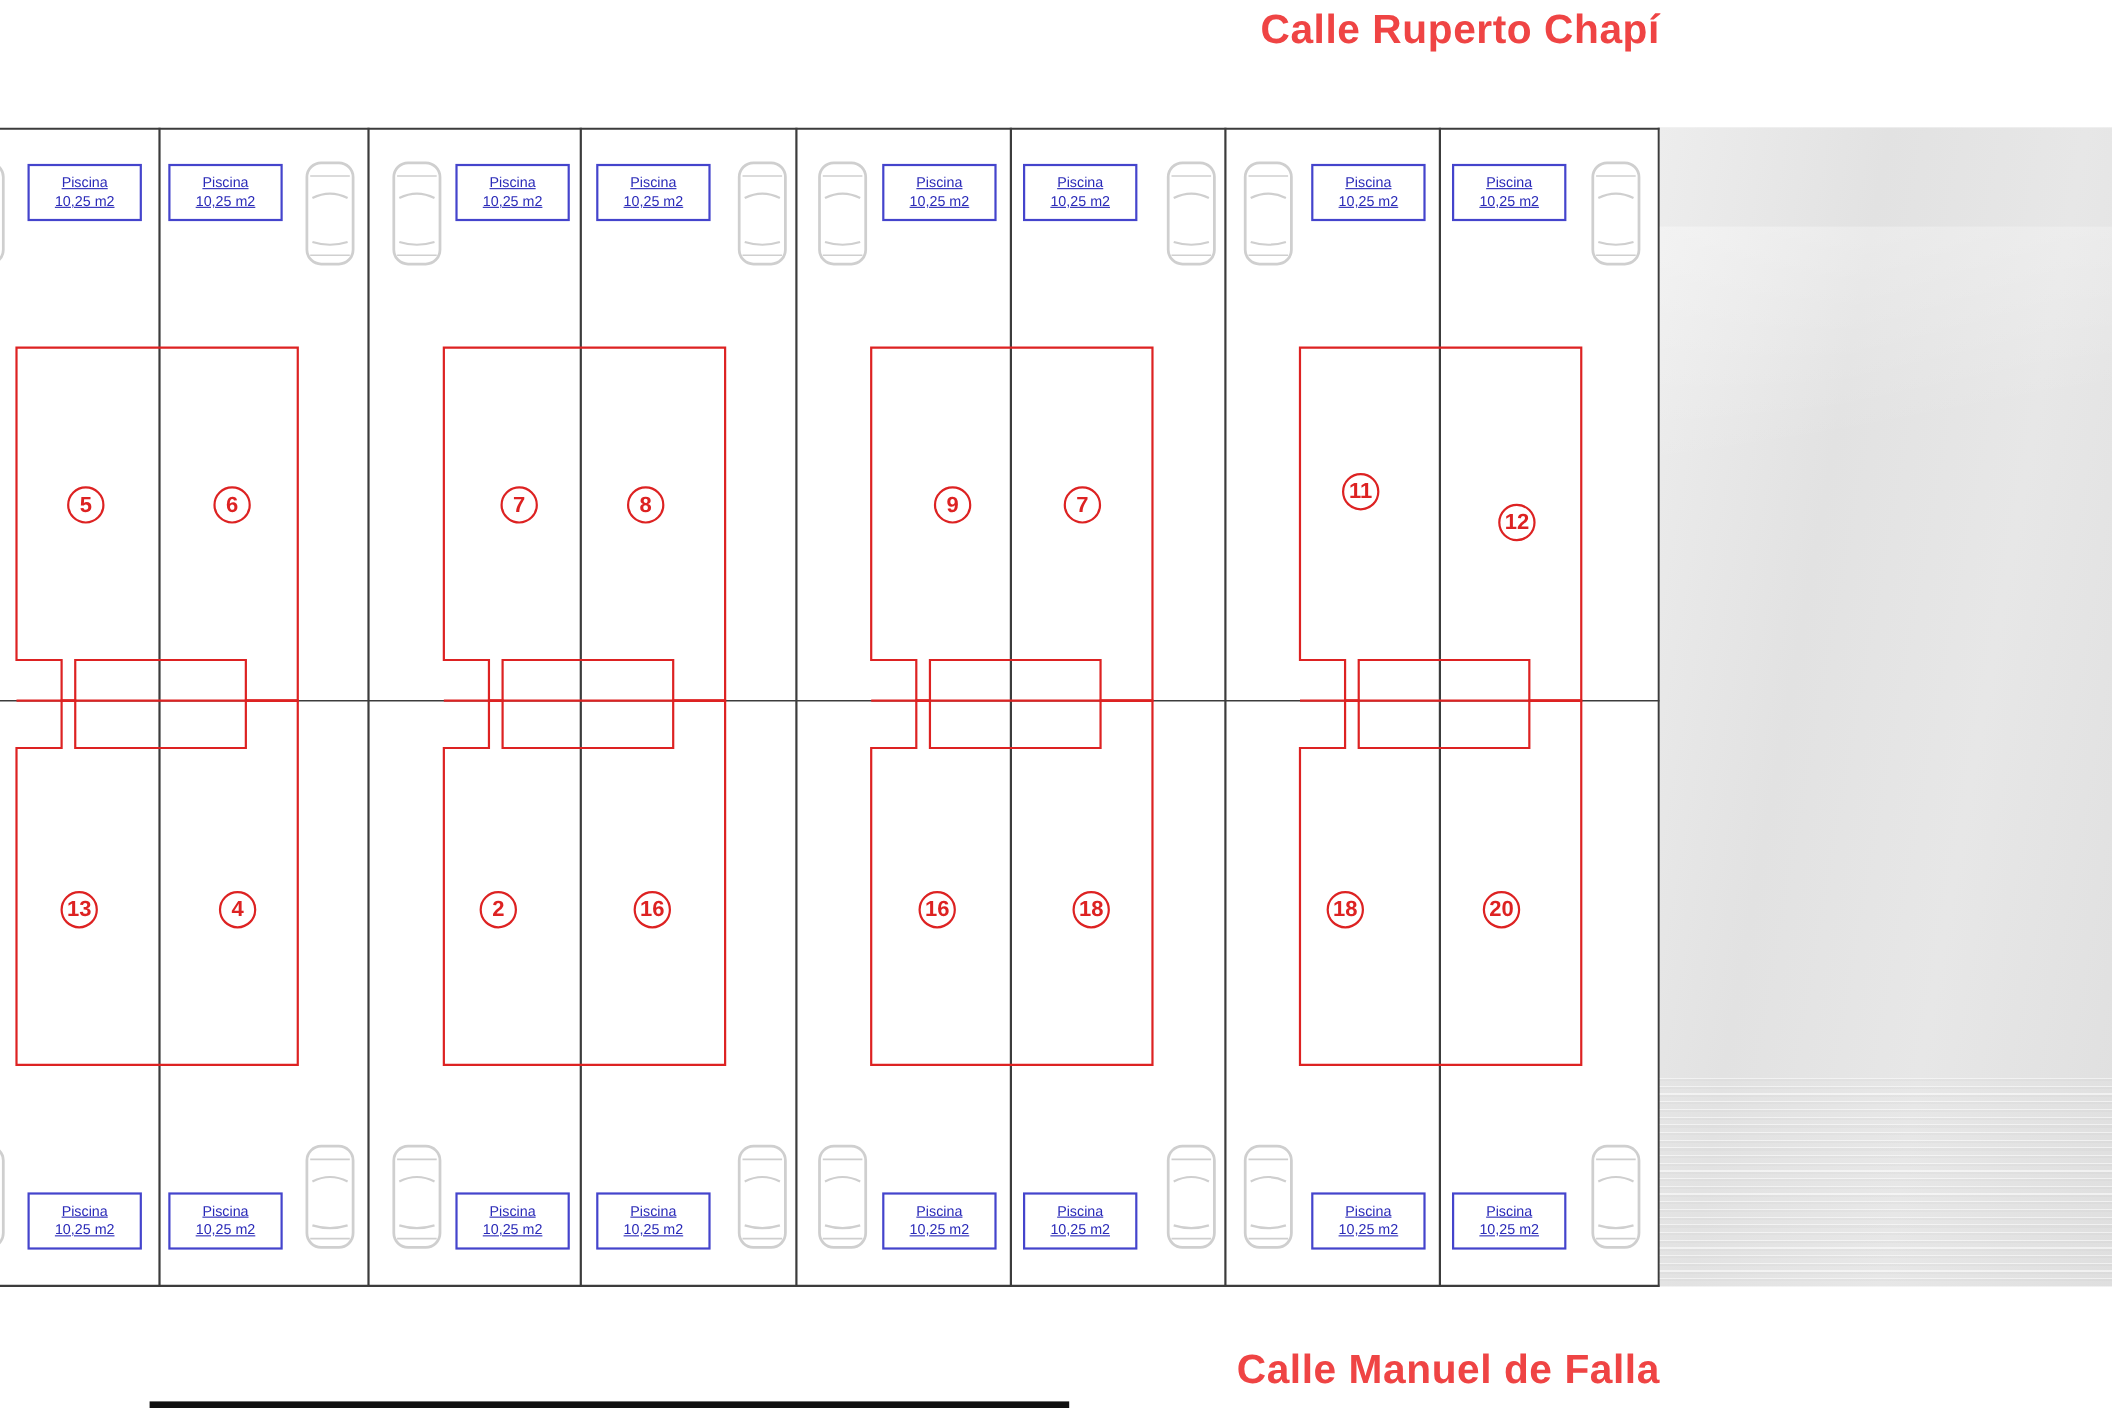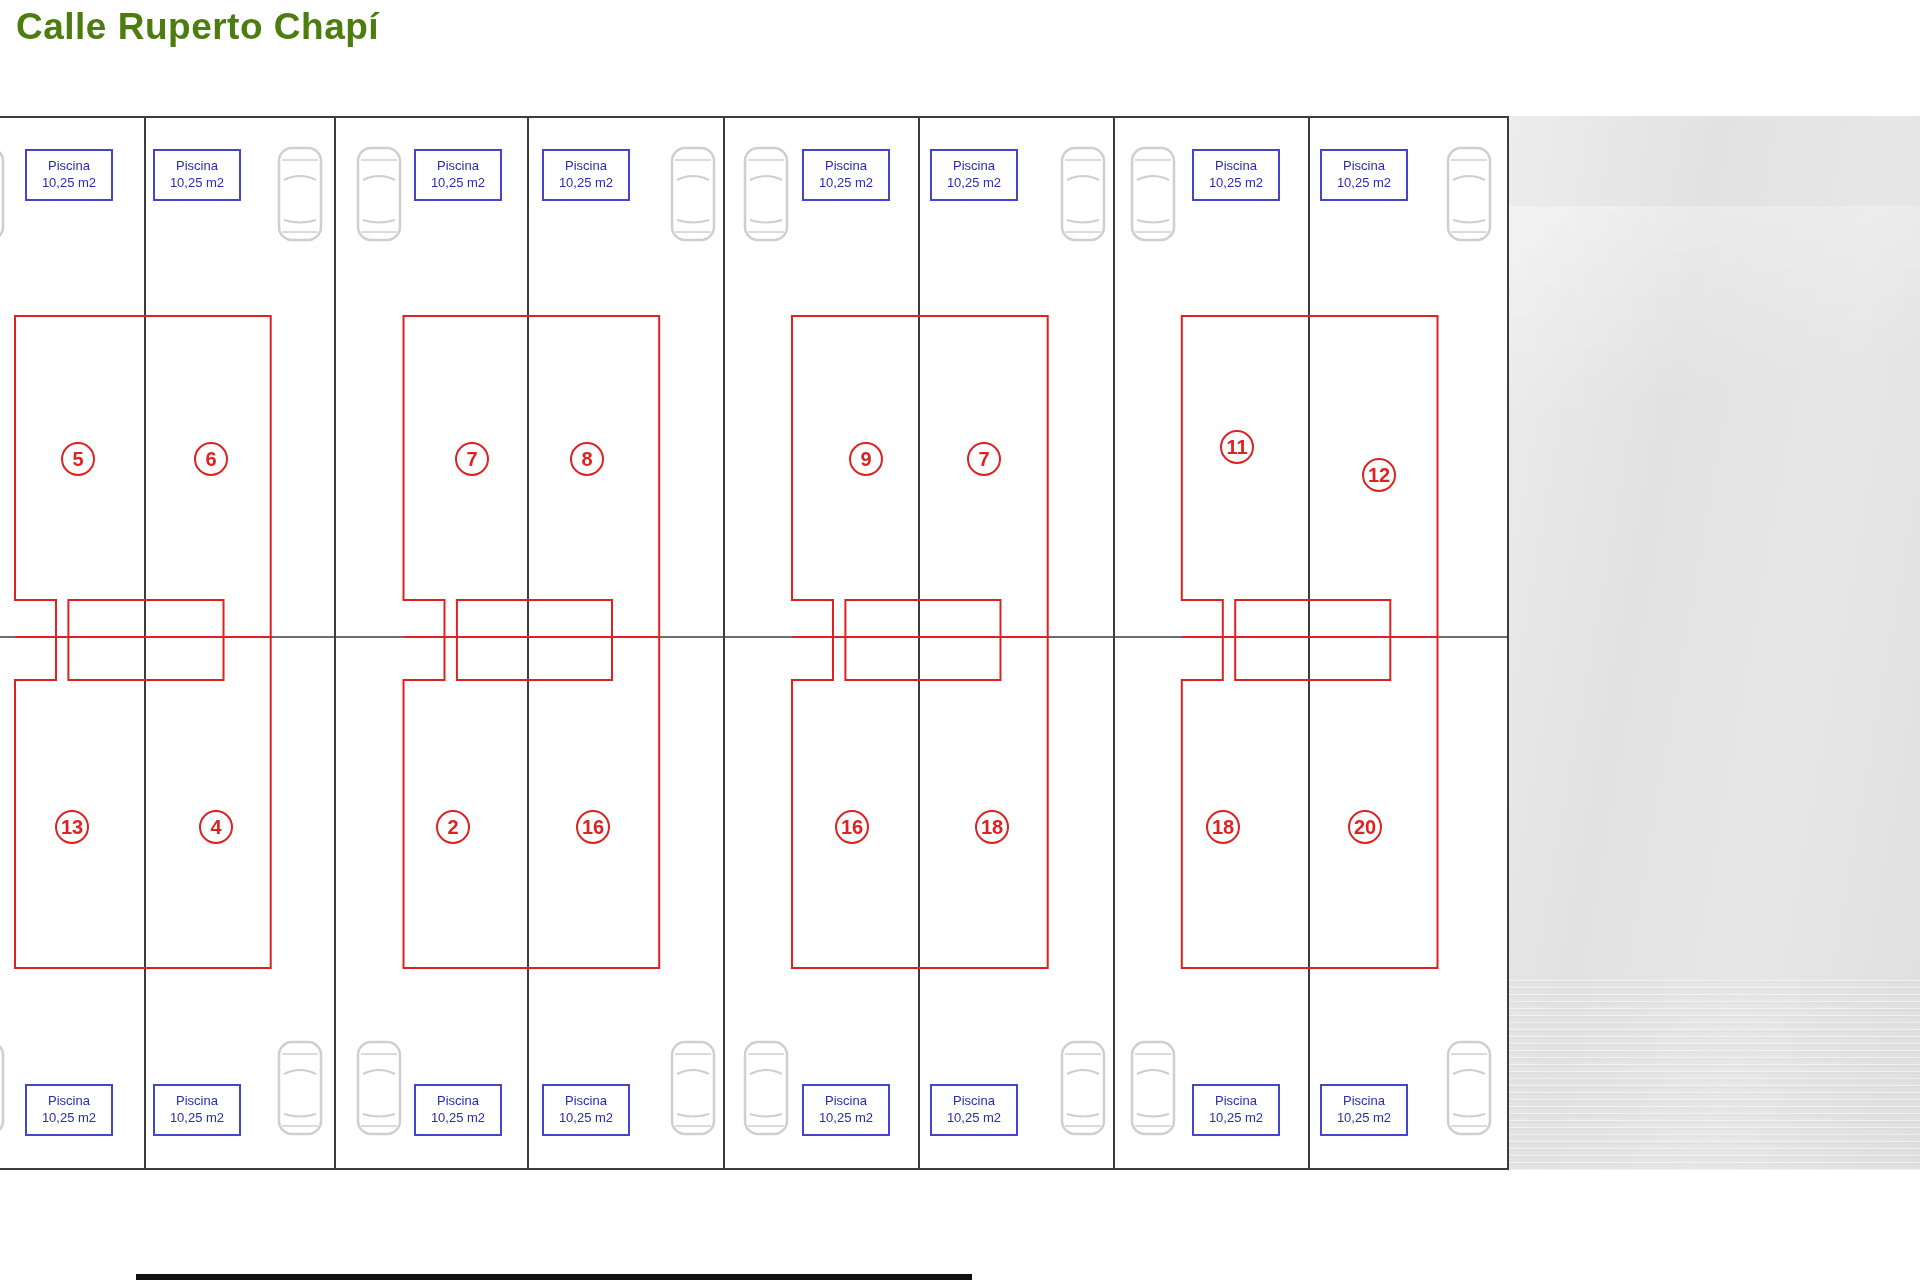--- a/index.html
+++ b/index.html
@@ -2,45 +2,45 @@
 <html><head>
 <meta charset="utf-8">
 <style>
   html,body{margin:0;padding:0;}
   body{
     width:1920px;height:1280px;overflow:hidden;background:#ffffff;
     font-family:"Liberation Sans", sans-serif;
   }
   .canvas{position:relative;width:1920px;height:1280px;background:#ffffff;}
   .street-title{
-    position:absolute;left:16px;width:1509px;text-align:left;
-    font-weight:bold;font-size:37px;color:#4d7c0f;letter-spacing:0.5px;
+    position:absolute;left:0;width:1509px;text-align:right;
+    font-weight:bold;font-size:37px;color:#ef4444;letter-spacing:0.5px;
   }
   .street-title.top{top:6px;}
   .street-title.bottom{top:1224px;}
   .plan{position:absolute;left:0;top:116px;width:1509px;height:1054px;background:#ffffff;}
   .plan svg{position:absolute;left:0;top:0;}
   .adjacent{
     position:absolute;left:1509px;top:116px;width:411px;height:1054px;
     background:#e4e4e4;
     background-image:linear-gradient(100deg,#ededed 0%,#e2e2e2 35%,#e7e7e7 65%,#dfdfdf 100%);
   }
   .adjacent .striations{
     position:absolute;left:0;right:0;bottom:0;height:190px;
     background:repeating-linear-gradient(to bottom, rgba(255,255,255,0.55) 0 1px, rgba(0,0,0,0.02) 1px 3px, rgba(255,255,255,0) 3px 7px);
   }
   .adjacent .sheen{
     position:absolute;left:0;top:90px;right:0;height:300px;
     background:linear-gradient(170deg, rgba(255,255,255,0.35) 0%, rgba(255,255,255,0) 60%);
   }
   .pool{
-    position:absolute;width:88px;height:52px;box-sizing:border-box;
+    position:absolute;width:104px;height:52px;box-sizing:border-box;
     border:2px solid #4444cc;background:#ffffff;color:#2a2ab8;
     font-size:13px;line-height:1.3;display:flex;flex-direction:column;
-    align-items:center;justify-content:center;text-align:center;
+    align-items:center;justify-content:center;text-align:center;text-decoration:underline;
   }
   .pool .l1{display:block;}
   .plotnum{
     position:absolute;width:34px;height:34px;box-sizing:border-box;
     border:2px solid #dd2222;border-radius:50%;color:#dd2222;
     font-weight:bold;font-size:20px;display:flex;align-items:center;justify-content:center;
     background:transparent;
   }
   .bottom-bar{position:absolute;left:136px;top:1274px;width:836px;height:6px;background:#101010;}
 </style>
@@ -194,16 +194,17 @@
     <div class="plotnum" style="left:1206px;top:694px">18</div>
     <div class="plotnum" style="left:1348px;top:694px">20</div>
 
   </div>
 
   <div class="adjacent">
     <div class="sheen"></div>
     <div class="striations"></div>
   </div>
 
+  <div class="street-title bottom">Calle Manuel de Falla</div>
 
   <div class="bottom-bar"></div>
 
 </div>
 
 </body></html>

